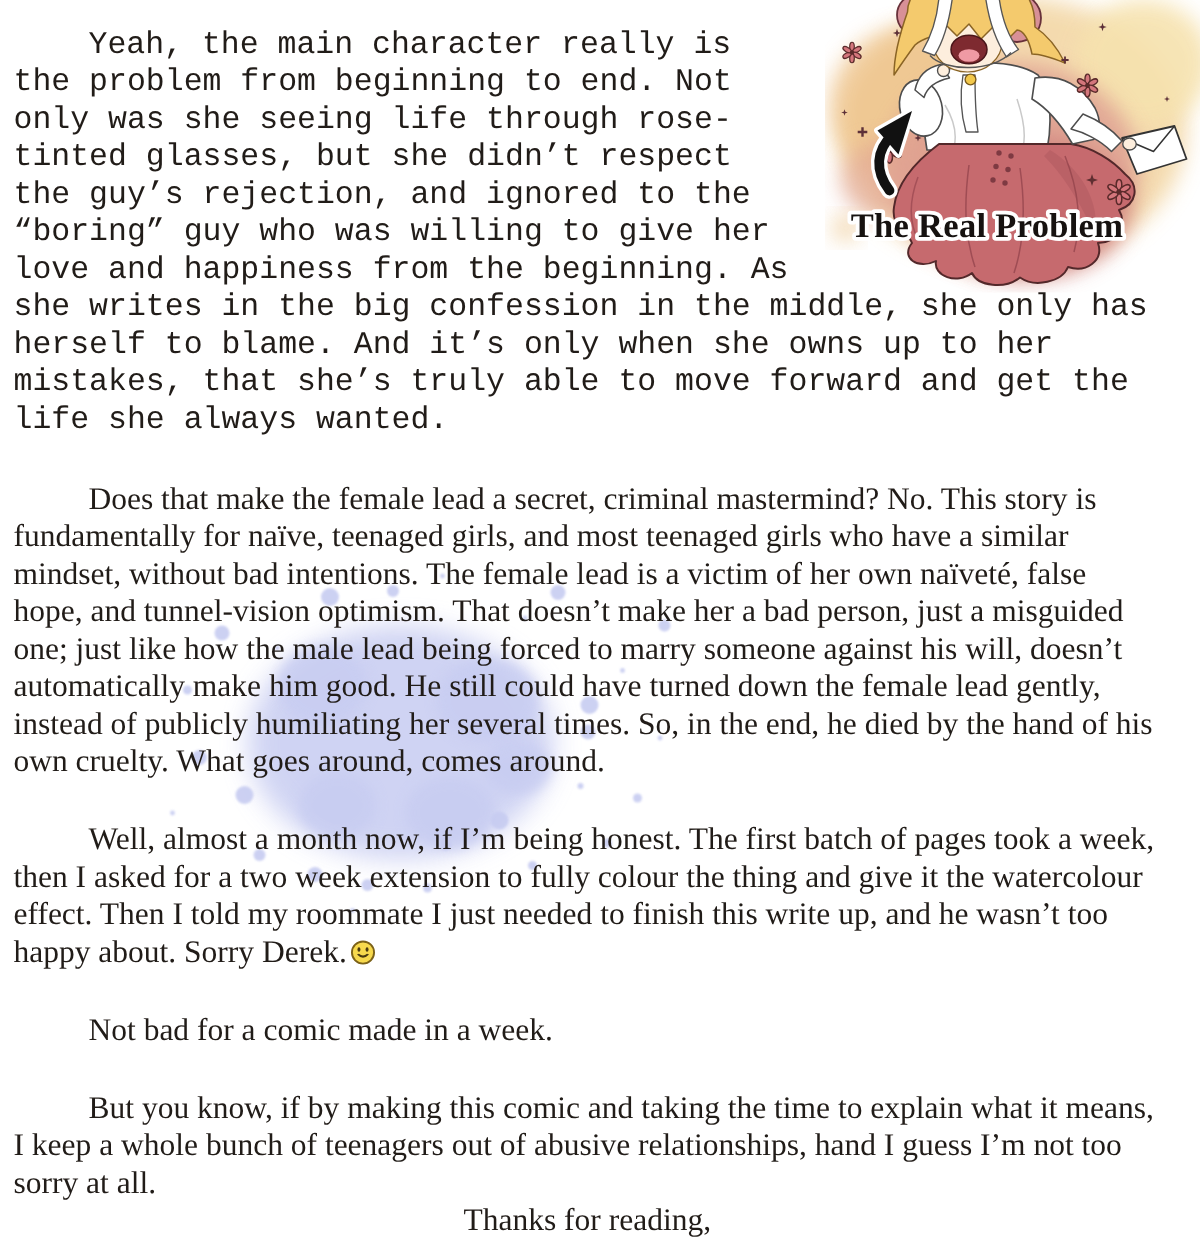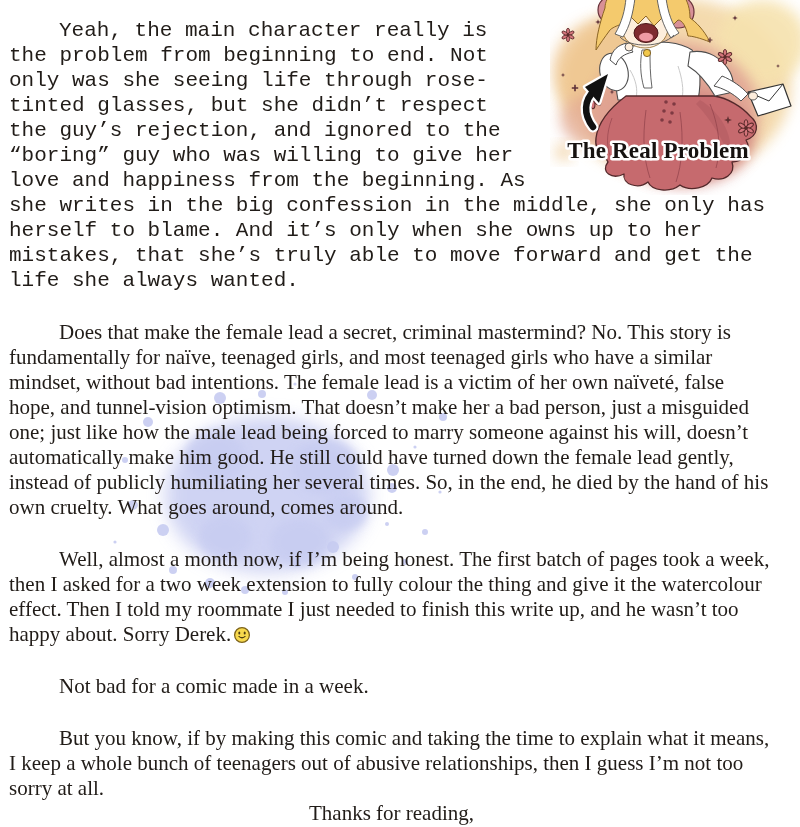--- a/index.html
+++ b/index.html
@@ -205,21 +205,21 @@
 
     <p><span>Well, almost a month now, if I’m being honest. The first batch of pages took a week, then I asked for a two week extension to fully colour the thing and give it the watercolour effect. Then I told my roommate I just needed to finish this write up, and he wasn’t too happy about. Sorry Derek.</span><svg class="smiley" width="18" height="18" viewBox="0 0 20 20" aria-hidden="true">
           <circle cx="10" cy="10" r="8.2" fill="#f7d94d" stroke="#7c6219" stroke-width="1.4"></circle>
           <ellipse cx="7" cy="7.8" rx="1.1" ry="1.7" fill="#4a3a10"></ellipse>
           <ellipse cx="13" cy="7.8" rx="1.1" ry="1.7" fill="#4a3a10"></ellipse>
           <path d="M5.5,11.5 Q10,16.2 14.5,11.5 L13,11 Q10,13.6 7,11 Z" fill="#4a3a10"></path>
         </svg></p>
 
     <p>Not bad for a comic made in a week.</p>
 
-    <p>But you know, if by making this comic and taking the time to explain what it means, I keep a whole bunch of teenagers out of abusive relationships, then I guess I’m not too sorry at all.</p>
+    <p>But you know, if by making this comic and taking the time to explain what it means, I keep a whole bunch of teenagers out of abusive relationships, hand I guess I’m not too sorry at all.</p>
 
     <div class="signoff">
       <div>Thanks for reading,</div>
       <div>Problem.Studios</div>
     </div>
 
   </div>
 </div>
 
 </body></html>

